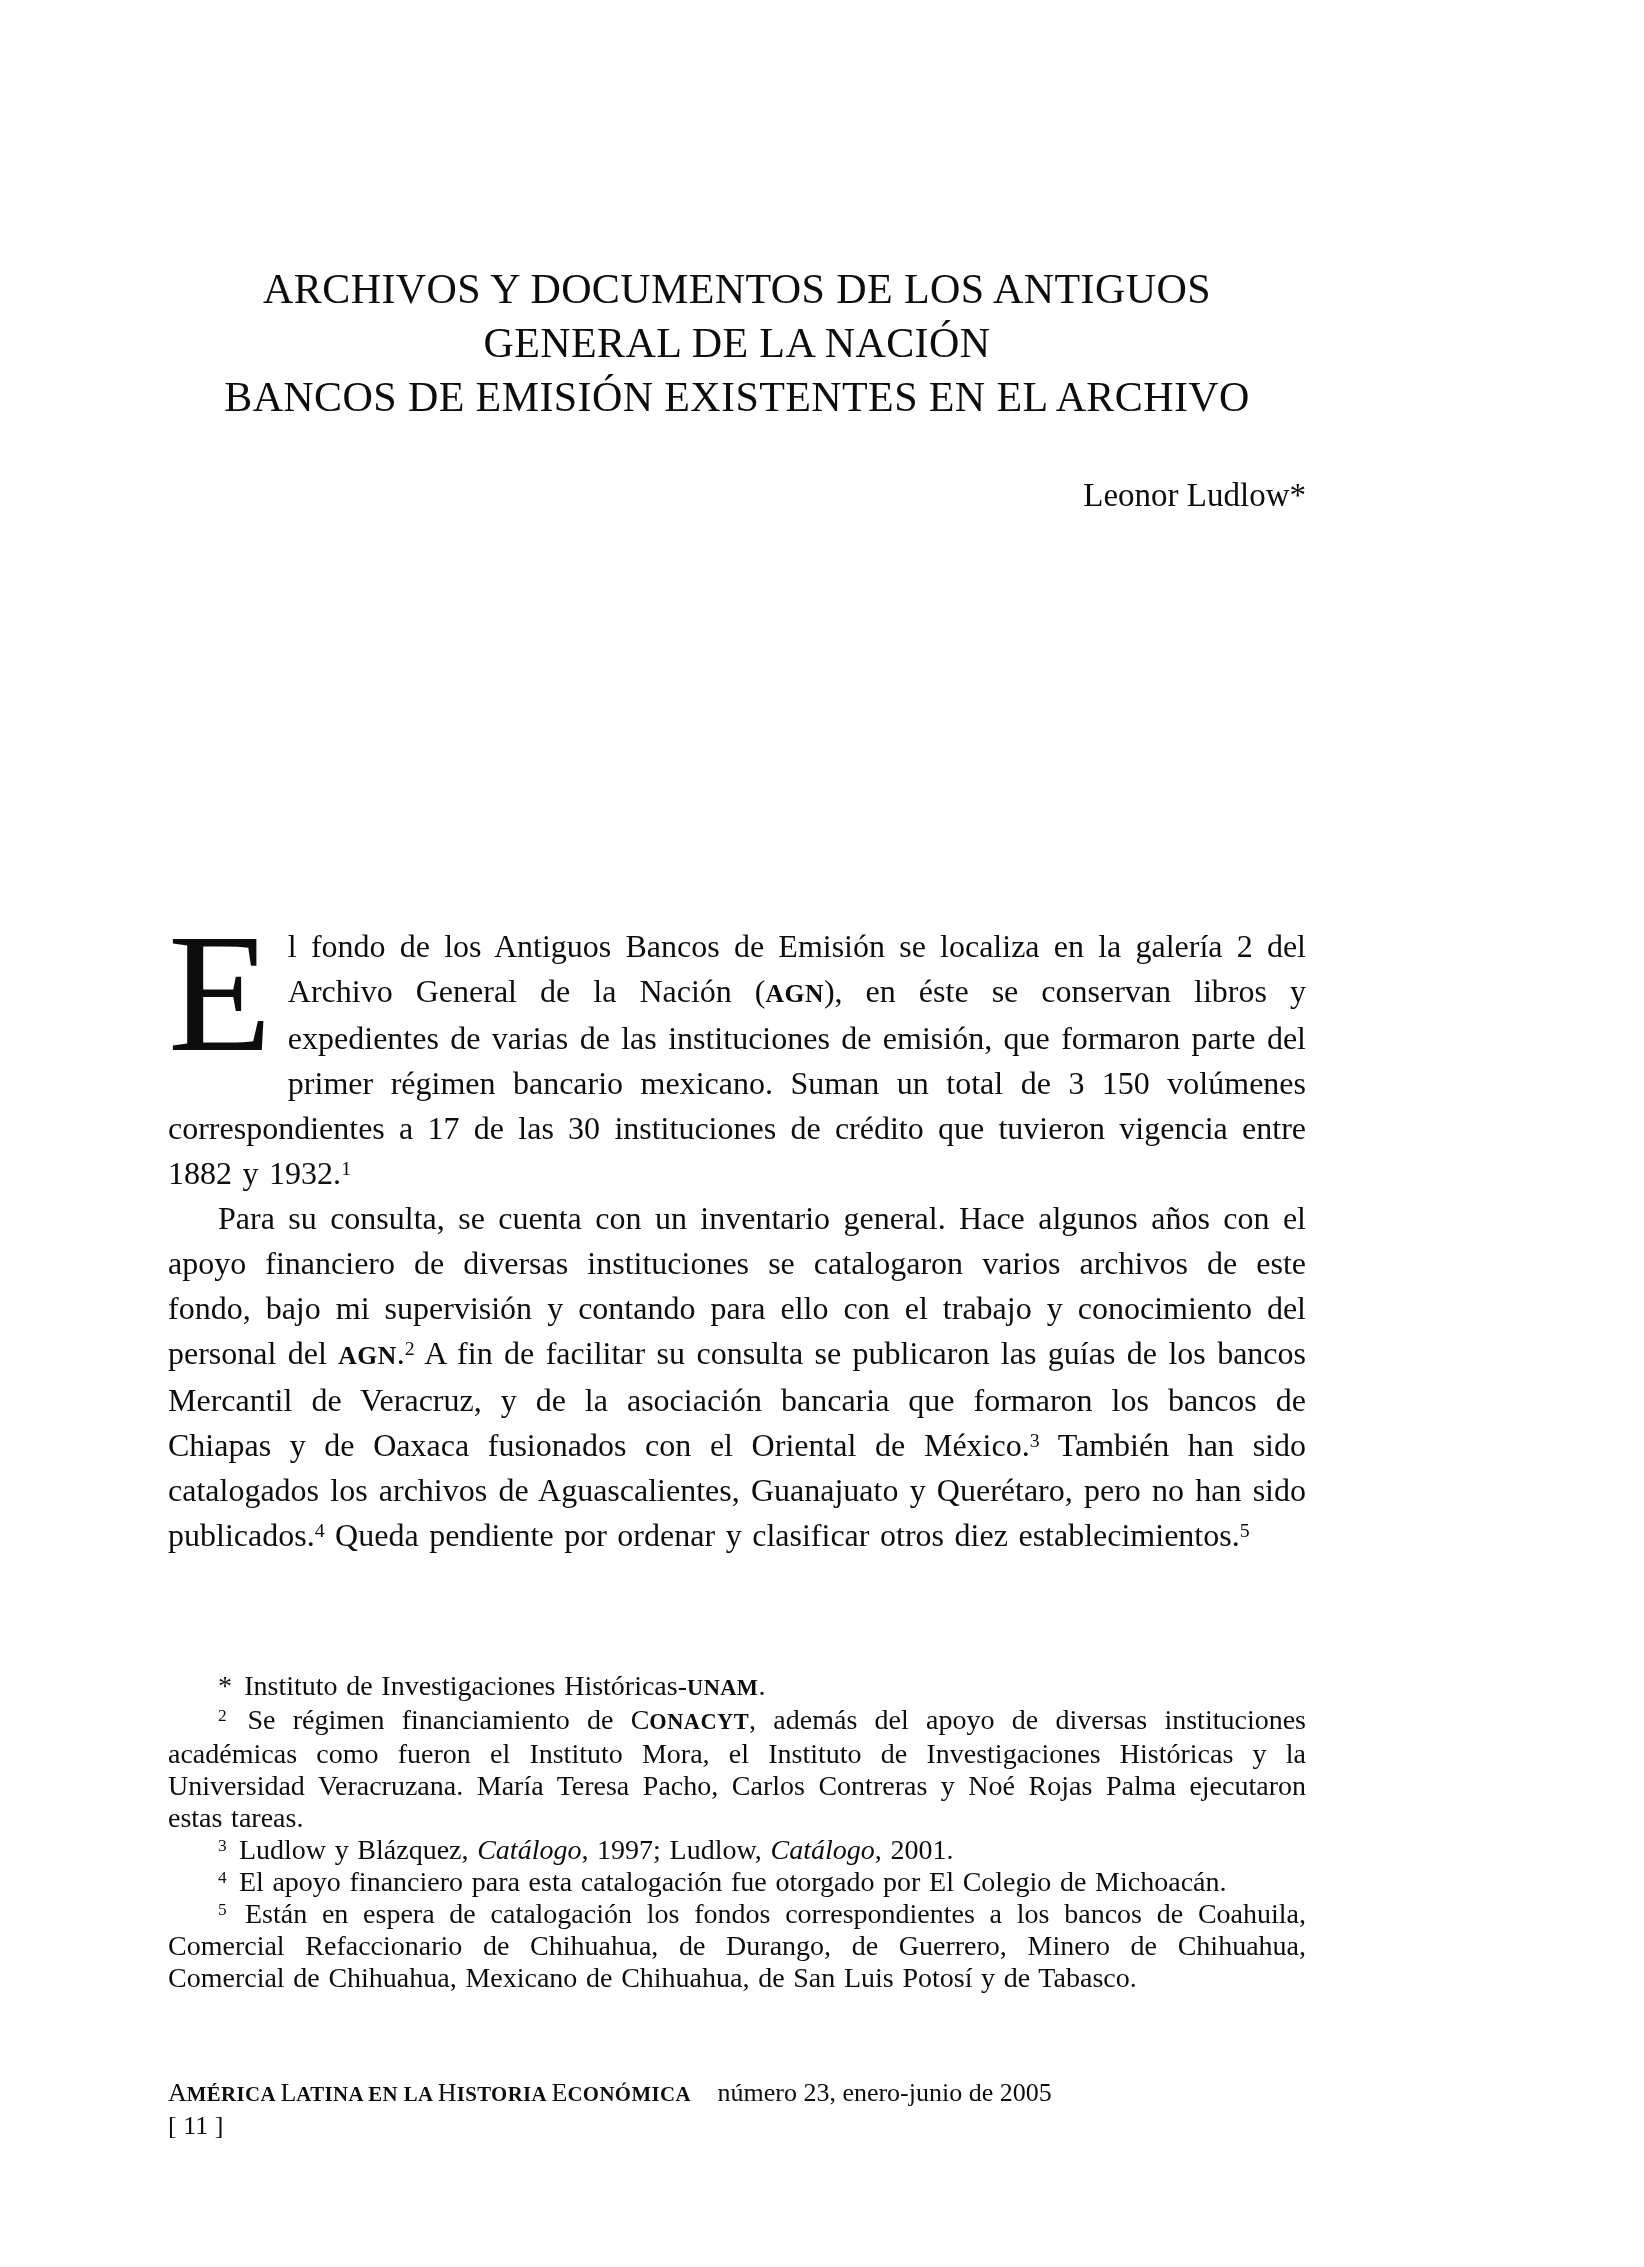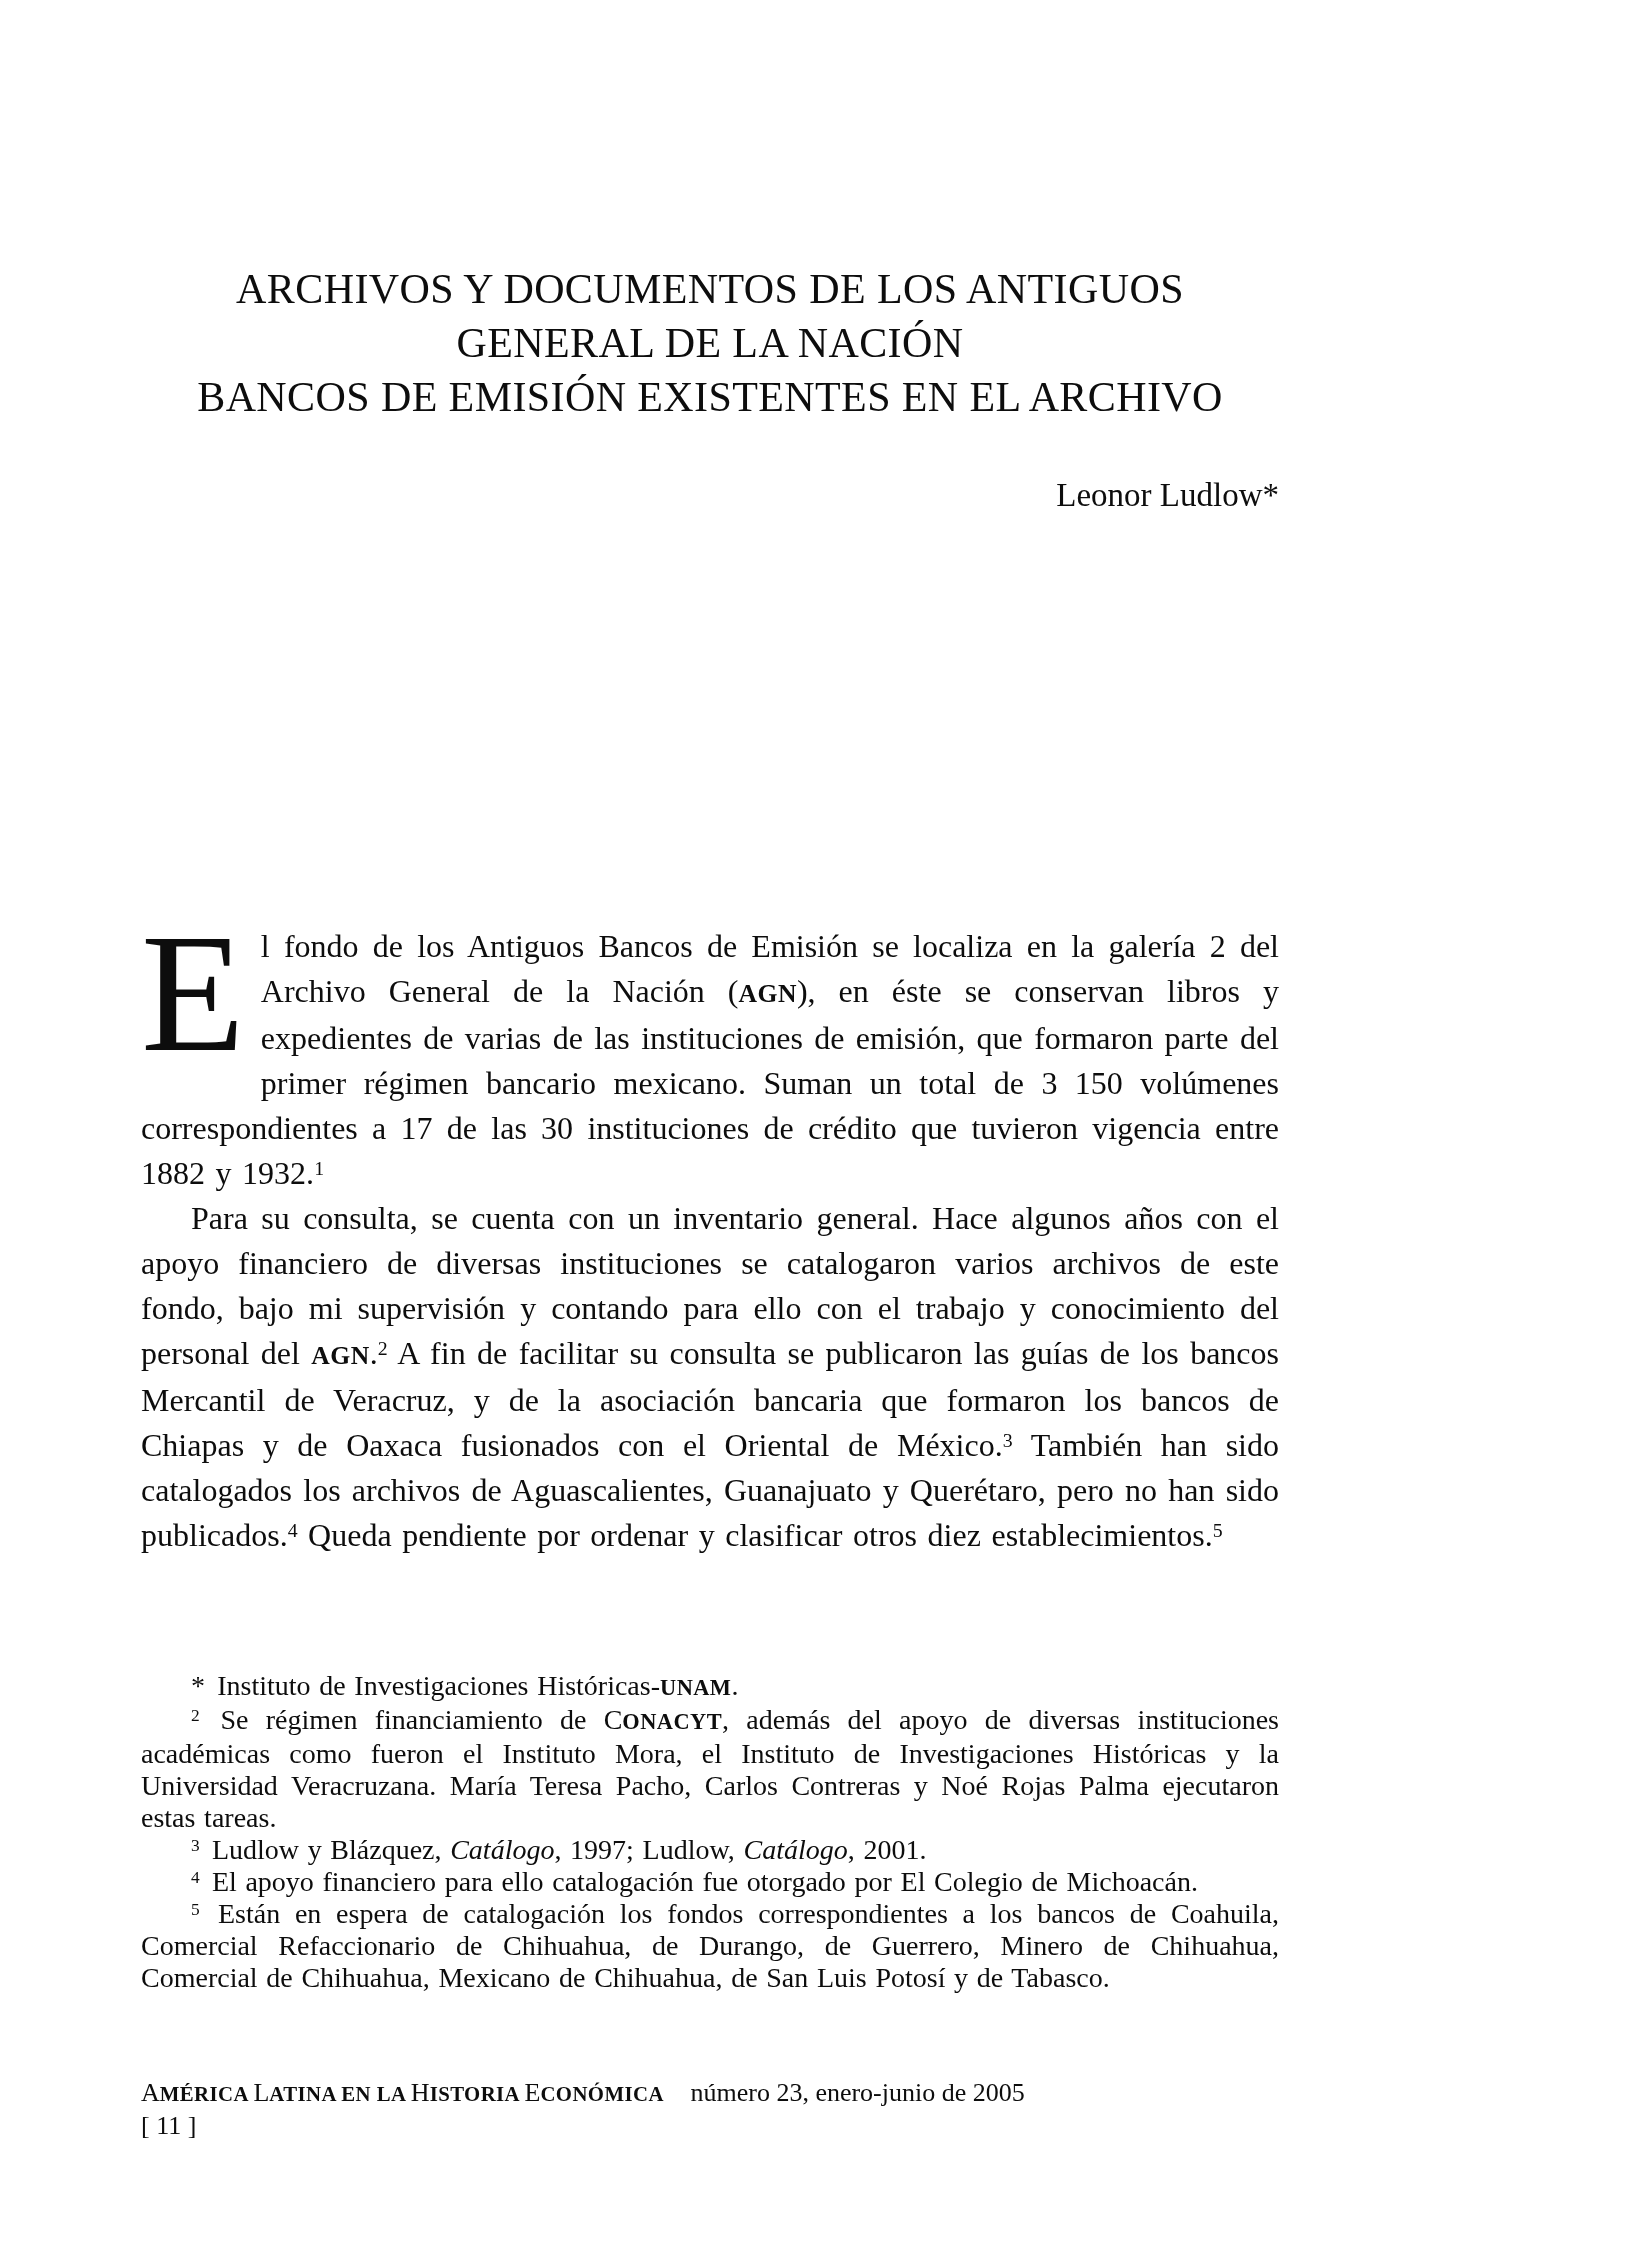--- a/index.html
+++ b/index.html
@@ -11,21 +11,21 @@
     position: relative;
     width: 1645px;
     height: 2267px;
     background: #ffffff;
     color: #0d0d0d;
     font-family: "Liberation Serif", "DejaVu Serif", serif;
     overflow: hidden;
   }
   .text-col {
     position: absolute;
-    left: 141px;
+    left: 168px;
     width: 1138px;
   }
 
   
   .title-block { top: 262px; text-align: center; }
   .title-line {
     font-size: 42px;
     line-height: 54px;
     font-weight: normal;
     letter-spacing: 0.4px;
@@ -111,21 +111,21 @@
 
   <p class="body-para"><span class="drop-cap">E</span><span>l fondo de los Antiguos Bancos de Emisión se localiza en la galería 2 del Archivo General de la Nación (</span><span class="sc">AGN</span><span>), en éste se conservan libros y expedientes de varias de las instituciones de emisión, que formaron parte del primer régimen bancario mexicano. Suman un total de 3 150 volúmenes correspondientes a 17 de las 30 instituciones de crédito que tuvieron vigencia entre 1882 y 1932.</span><sup class="fnref">1</sup></p>
       <p class="body-para indent"><span>Para su consulta, se cuenta con un inventario general. Hace algunos años con el apoyo financiero de diversas instituciones se catalogaron varios archivos de este fondo, bajo mi supervisión y contando para ello con el trabajo y conocimiento del personal del </span><span class="sc">AGN</span><span>.</span><sup class="fnref">2</sup><span> A fin de facilitar su consulta se publicaron las guías de los bancos Mercantil de Veracruz, y de la asociación bancaria que formaron los bancos de Chiapas y de Oaxaca fusionados con el Oriental de México.</span><sup class="fnref">3</sup><span> También han sido catalogados los archivos de Aguascalientes, Guanajuato y Querétaro, pero no han sido publicados.</span><sup class="fnref">4</sup><span> Queda pendiente por ordenar y clasificar otros diez establecimientos.</span><sup class="fnref">5</sup></p>
     </main>
 
   <section class="text-col footnotes-block">
 
   <p class="footnote"><span class="fn-marker">*</span> <span>Instituto de Investigaciones Históricas-</span><span class="sc">UNAM</span><span>.</span></p>
       <p class="footnote"><sup class="fn-marker fnref">2</sup> <span>Se régimen financiamiento de C</span><span class="sc">ONACYT</span><span>, además del apoyo de diversas instituciones académicas como fueron el Instituto Mora, el Instituto de Investigaciones Históricas y la Universidad Veracruzana. María Teresa Pacho, Carlos Contreras y Noé Rojas Palma ejecutaron estas tareas.</span></p>
       <p class="footnote"><sup class="fn-marker fnref">3</sup> <span>Ludlow y Blázquez, </span><span class="italic">Catálogo</span><span>, 1997; Ludlow, </span><span class="italic">Catálogo</span><span>, 2001.</span></p>
-      <p class="footnote"><sup class="fn-marker fnref">4</sup> <span>El apoyo financiero para ello catalogación fue otorgado por El Colegio de Michoacán.</span></p>
+      <p class="footnote"><sup class="fn-marker fnref">4</sup> <span>El apoyo financiero para esta catalogación fue otorgado por El Colegio de Michoacán.</span></p>
       <p class="footnote"><sup class="fn-marker fnref">5</sup> <span>Están en espera de catalogación los fondos correspondientes a los bancos de Coahuila, Comercial Refaccionario de Chihuahua, de Durango, de Guerrero, Minero de Chihuahua, Comercial de Chihuahua, Mexicano de Chihuahua, de San Luis Potosí y de Tabasco.</span></p>
     </section>
 
   <footer class="text-col footer-block">
     <div>
       <span class="journal-name"><span>A</span><span class="sc">MÉRICA </span><span>L</span><span class="sc">ATINA </span><span class="sc">EN LA </span><span>H</span><span class="sc">ISTORIA </span><span>E</span><span class="sc">CONÓMICA</span></span><span class="issue-info">número 23, enero-junio de 2005</span>
     </div>
     <div class="page-number">[ 11 ]</div>
   </footer>
 

